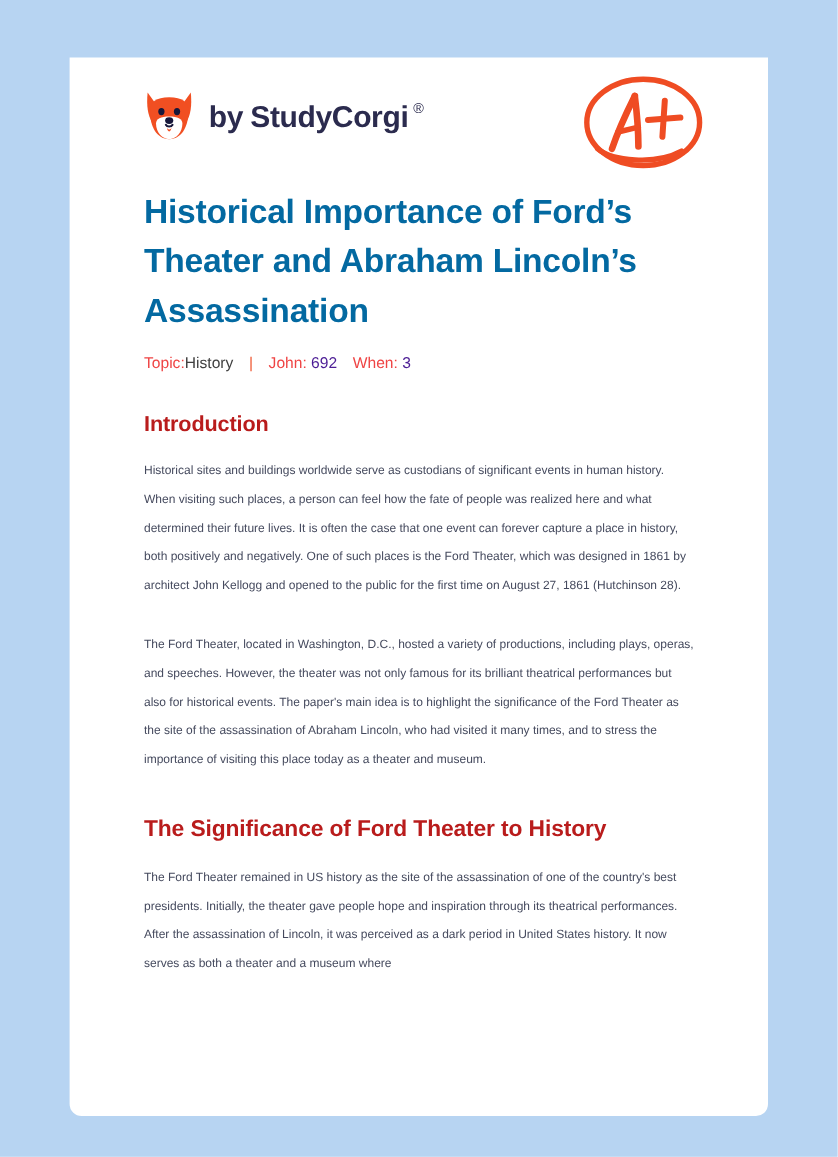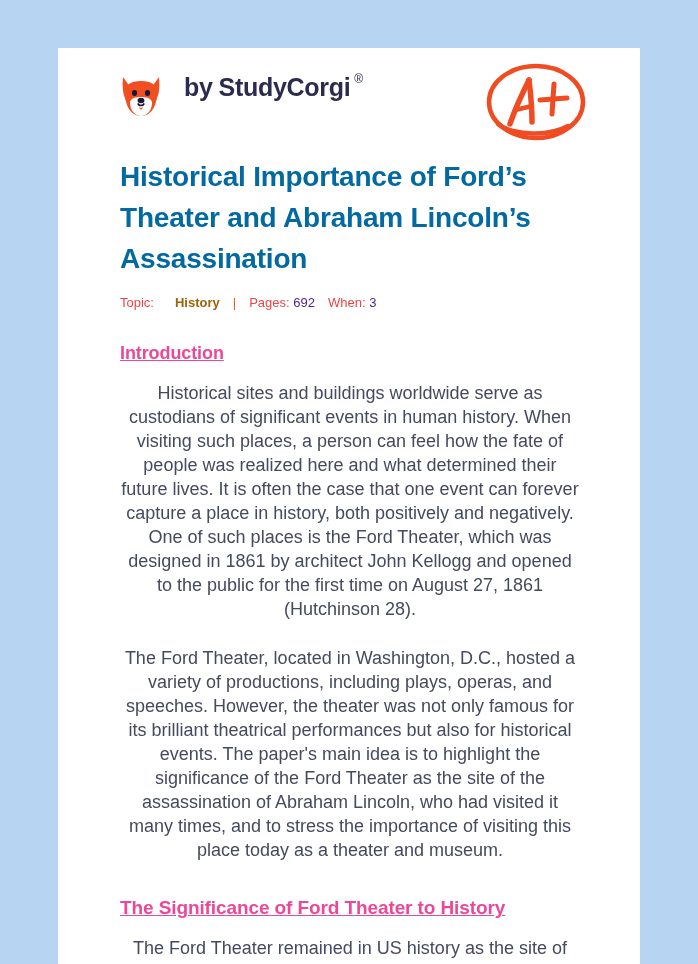--- a/index.html
+++ b/index.html
@@ -29,21 +29,22 @@
   
   .doc-header {
     position: relative;
     height: 108px;
   }
   .brand-lockup {
     position: absolute;
     left: 62px;
     top: 27px;
     display: flex;
-    gap: 22px;
+    align-items: center;
+    gap: 12px;
   }
   .corgi-mark {
     width: 42px;
     height: 46px;
     display: block;
   }
   .brand-wordmark {
     display: flex;
     align-items: flex-start;
     font-size: 25px;
@@ -86,50 +87,49 @@
   .doc-meta {
     margin-top: 16px;
     font-size: 13px;
     color: #6f7285;
     display: flex;
     align-items: center;
     white-space: nowrap;
   }
   .meta-label { color: #ef4444; }
   .meta-topic-value {
-    color: #a16207;
-    font-weight: 700;
-    margin-left: 21px;
+    color: #404040;
+    font-weight: 400;
+    margin-left: 0;
   }
   .meta-sep {
     color: #ef5a35;
     margin: 0 13px;
   }
   .meta-words { margin-right: 13px; }
   .meta-value-plain { color: #4c1d95; }
 
   .section-heading {
     margin: 33px 0 0 0;
     font-size: 18px;
     font-weight: 700;
-    color: #ec4899;
+    color: #b91c1c;
     letter-spacing: -0.1px;
-    text-decoration: underline;
   }
   .section-heading.sub {
     font-size: 19px;
     margin-top: 35px;
   }
 
   .doc-para {
     margin: 17px 0 0 0;
-    font-size: 18px;
+    font-size: 10px;
     line-height: 24px;
     color: #454a5e;
-    text-align: center;
+    text-align: left;
   }
   .doc-para + .doc-para { margin-top: 25px; }
 </style>
 </head>
 <body>
 
 <div class="page-sheet">
 
   <div class="doc-header">
 
@@ -171,21 +171,21 @@
 
   <div class="doc-body">
 
     <h1 class="doc-title">Historical Importance of Ford’s Theater and Abraham Lincoln’s Assassination</h1>
 
     <div class="doc-meta">
       <span class="meta-label">Topic:</span>
       <span class="meta-topic-value">History</span>
       <span class="meta-sep">|</span>
       <span class="meta-words">
-        <span class="meta-label">Pages:</span>
+        <span class="meta-label">John:</span>
         <span class="meta-value-plain">692</span>
       </span>
       <span>
         <span class="meta-label">When:</span>
         <span class="meta-value-plain">3</span>
       </span>
     </div>
 
     <h2 class="section-heading">Introduction</h2>
     <p class="doc-para">Historical sites and buildings worldwide serve as custodians of significant events in human history. When visiting such places, a person can feel how the fate of people was realized here and what determined their future lives. It is often the case that one event can forever capture a place in history, both positively and negatively. One of such places is the Ford Theater, which was designed in 1861 by architect John Kellogg and opened to the public for the first time on August 27, 1861 (Hutchinson 28).</p>

